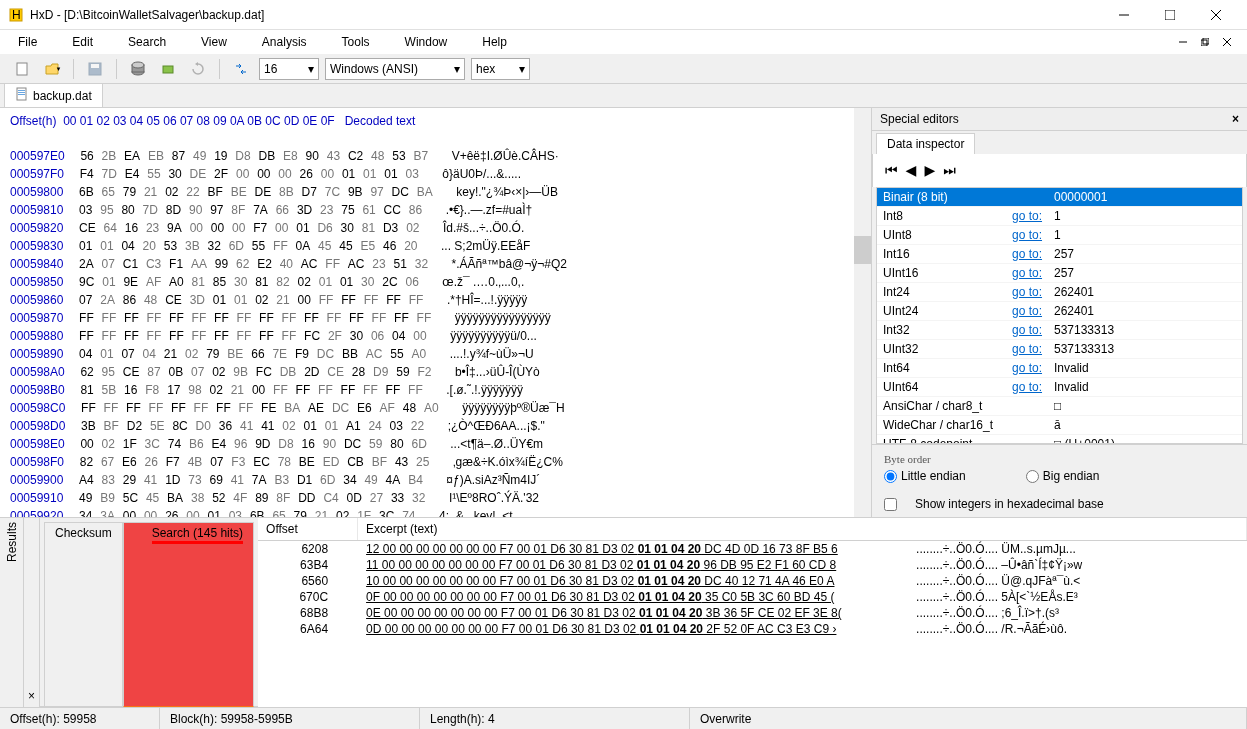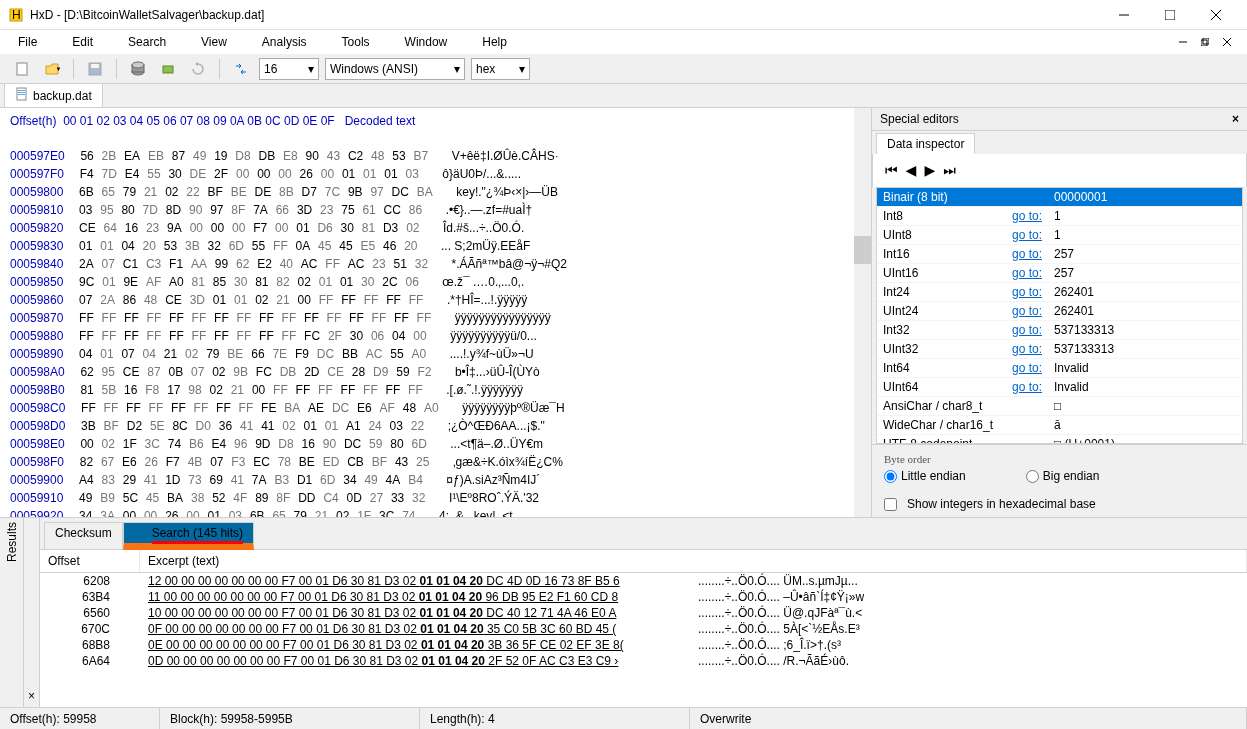--- a/index.html
+++ b/index.html
@@ -43,24 +43,24 @@
 .ins-row.selected .ins-goto { color: #fff; }
 .ins-val { flex: 1; padding: 0 4px; }
 .byte-order { padding: 8px 12px; border-top: 1px solid #d0d0d0; background: #f0f0f0; }
 .bo-title { font-size: 11px; color: #555; margin-bottom: 4px; font-family: Liberation Serif, serif; }
 .bo-opts { display: flex; gap: 60px; }
 .bo-opt { display: flex; align-items: center; gap: 4px; }
 .show-hex { padding: 6px 12px; display: flex; align-items: center; gap: 6px; background: #f0f0f0; }
 .results-area { height: 190px; border-top: 1px solid #d0d0d0; display: flex; background: #fff; }
 .results-side { width: 24px; background: #f0f0f0; writing-mode: vertical-rl; text-align: center; padding: 4px 2px; border-right: 1px solid #d0d0d0; display:flex; align-items:center; justify-content:flex-start; }
 .results-side span { transform: rotate(180deg); }
-.results-content { flex: 1; display: flex; flex-direction: column; }
+.results-content { flex: 1; display: flex; flex-direction: row; }
 .result-tabs { display: flex; padding: 2px 4px 0 4px; background: #f0f0f0; border-bottom: 1px solid #d0d0d0; }
 .result-tab { background: #f0f0f0; border: 1px solid #d0d0d0; border-bottom: none; padding: 3px 10px; cursor: pointer; margin-top:2px;}
-.result-tab.active { background: #0369a1; border-bottom: 7px solid #f97316; margin-bottom:-1px;padding-left:28px;}
+.result-tab.active { background: #ef4444; border-bottom: 1px solid #f97316; margin-bottom:-1px;padding-left:28px;}
 .red-underline { border-bottom: 3px solid red; padding-bottom: 1px; }
 .result-table { flex: 1; overflow: auto; }
 .result-header { display: flex; border-bottom: 1px solid #d0d0d0; background: #fff; }
 .rh-cell { padding: 4px 8px; border-right: 1px solid #e8e8e8; }
 .rh-offset { width: 100px; }
 .rh-hex { width: 550px; }
 .rh-text { flex: 1; }
 .result-row { display: flex; padding: 1px 0; font-family: "Segoe UI"; }
 .rr-offset { width: 100px; padding: 0 8px; text-align: right; padding-right: 30px; }
 .rr-hex { width: 550px; padding: 0 8px; text-decoration: underline; }
@@ -333,21 +333,21 @@
             <input type="radio" checked="" style="">
             <span>Little endian</span>
           </label>
         <label class="bo-opt">
             <input type="radio" style="">
             <span>Big endian</span>
           </label>
       </div>
     </div>
     <div class="show-hex">
-      <label style="display:flex;align-items:center;gap:10px">
+      <label style="display:flex;align-items:center;gap:18px">
           <input type="checkbox" style="">
           <span>Show integers in hexadecimal base</span>
         </label>
     </div>
   </div>
 </div>
 
 <div class="results-area">
   <div class="results-side">
       <span>Results</span>

